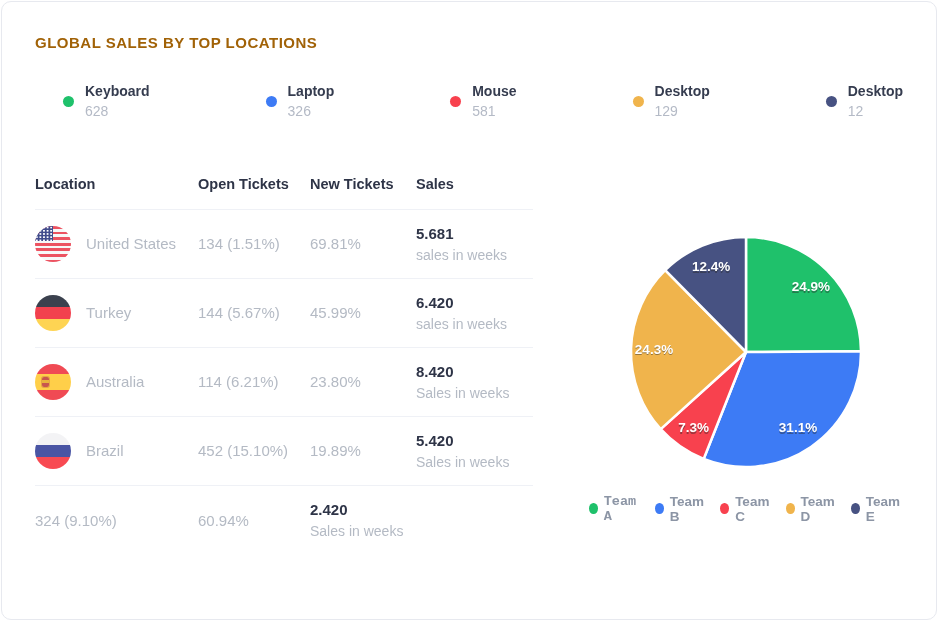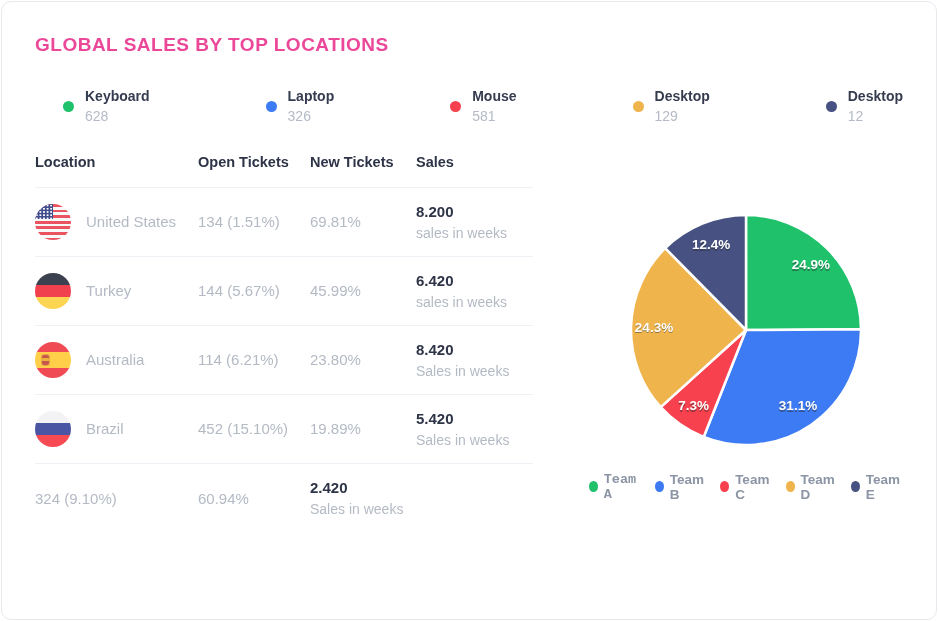--- a/index.html
+++ b/index.html
@@ -4,22 +4,22 @@
 <style>
   * { margin:0; padding:0; box-sizing:border-box; }
   html,body { width:938px; height:621px; background:#fff; font-family:"Liberation Sans", sans-serif; }
   .card {
     position:absolute; left:1px; top:1px; width:936px; height:619px;
     background:#fff; border:1px solid #e7e9ef; border-radius:10px;
     overflow:hidden;
   }
   .card-title {
     padding:32px 33px 0 33px;
-    font-size:19px; font-weight:700; letter-spacing:.5px;
-    color:#ec4899;
+    font-size:15px; font-weight:700; letter-spacing:.5px;
+    color:#a16207;
   }
   
   .stats-row { display:flex; align-items:flex-end; padding:0 33px; margin-top:30px; }
   .stats-left { width:350px; flex-shrink:0; }
   .count-line { display:flex; align-items:baseline; }
   .count-value { font-size:30px; font-weight:700; color:#f8414e; }
   .count-label { font-size:17px; color:#b9bec8; margin-left:9px; }
   .items-bar {
     margin-top:13px; height:15px; border-radius:8px; overflow:hidden;
     display:flex; width:350px;
@@ -27,21 +27,21 @@
   .bar-seg { height:100%; }
   .products-legend {
     flex:1; display:flex; justify-content:space-between;
     margin-left:28px; margin-bottom:-9px;
   }
   .p-legend-item { display:flex; align-items:center; }
   .p-legend-dot { width:11px; height:11px; border-radius:50%; margin-right:11px; flex-shrink:0; }
   .p-legend-label { font-size:14px; font-weight:700; color:#353c4f; line-height:1.5; }
   .p-legend-value { font-size:14px; color:#b4bac6; line-height:1.4; }
   
-  .main-row { display:flex; padding:0 33px; margin-top:36px; }
+  .main-row { display:flex; padding:0 33px; margin-top:63px; }
   .loc-table { width:498px; flex-shrink:0; }
   .t-head, .t-row { display:grid; grid-template-columns:163px 112px 106px 1fr; align-items:center; }
   .t-head { padding-bottom:17px; border-bottom:1px solid #eff1f6; }
   .t-head .th { font-size:14.5px; font-weight:700; color:#2e3447; }
   .t-row { height:69px; border-bottom:1px solid #eff1f6; }
   .t-row:last-child { border-bottom:none; }
   .cell-location { display:flex; align-items:center; }
   .loc-name { margin-left:15px; font-size:15px; color:#b4bac4; }
   .cell-text { font-size:15px; color:#b4bac4; }
   .sales-value { font-size:15px; font-weight:700; color:#2e3447; margin-bottom:5px; }
@@ -131,21 +131,21 @@
         </div>
       <div id="table-body">
           <div class="t-row">
             <div class="cell-location">
               <span class="flag flag-us"></span>
               <span class="loc-name">United States</span>
             </div>
             <div class="cell-text">134 (1.51%)</div>
             <div class="cell-text">69.81%</div>
             <div>
-              <div class="sales-value">8.200</div>
+              <div class="sales-value">5.681</div>
               <div class="sales-caption">sales in weeks</div>
             </div>
           </div>
           <div class="t-row">
             <div class="cell-location">
               <span class="flag flag-de"></span>
               <span class="loc-name">Turkey</span>
             </div>
             <div class="cell-text">144 (5.67%)</div>
             <div class="cell-text">45.99%</div>

